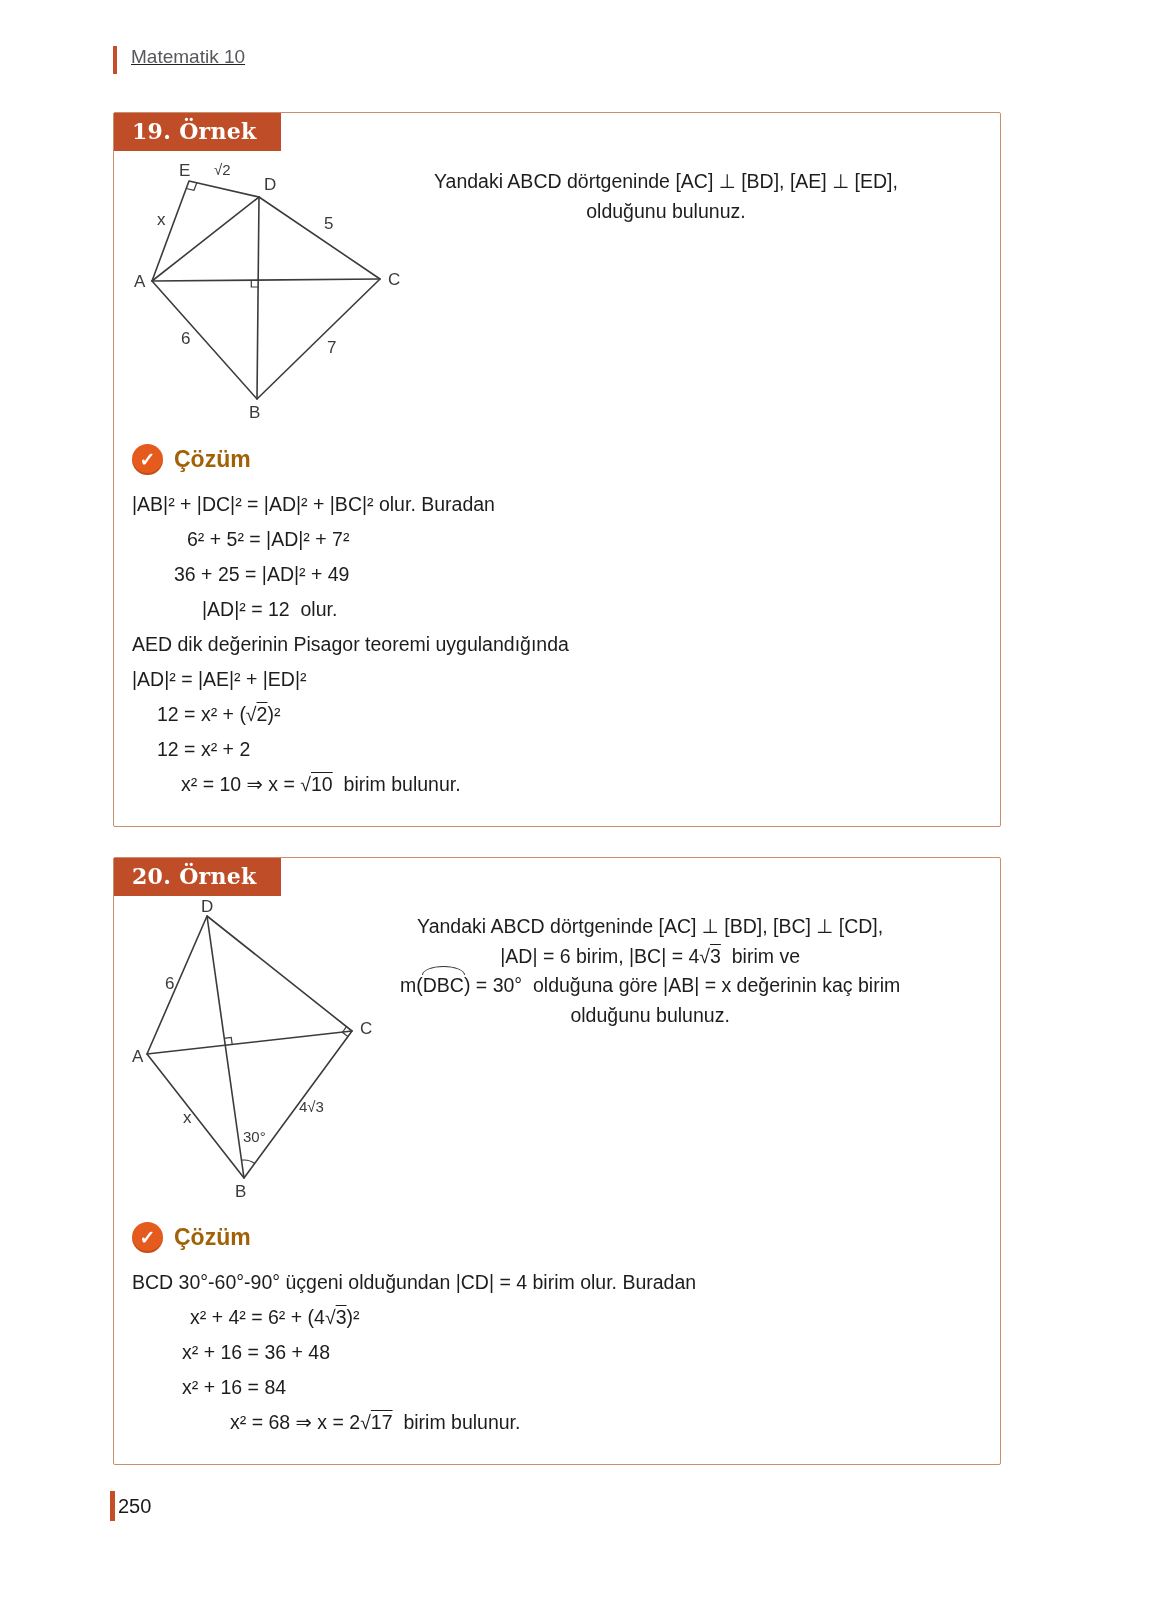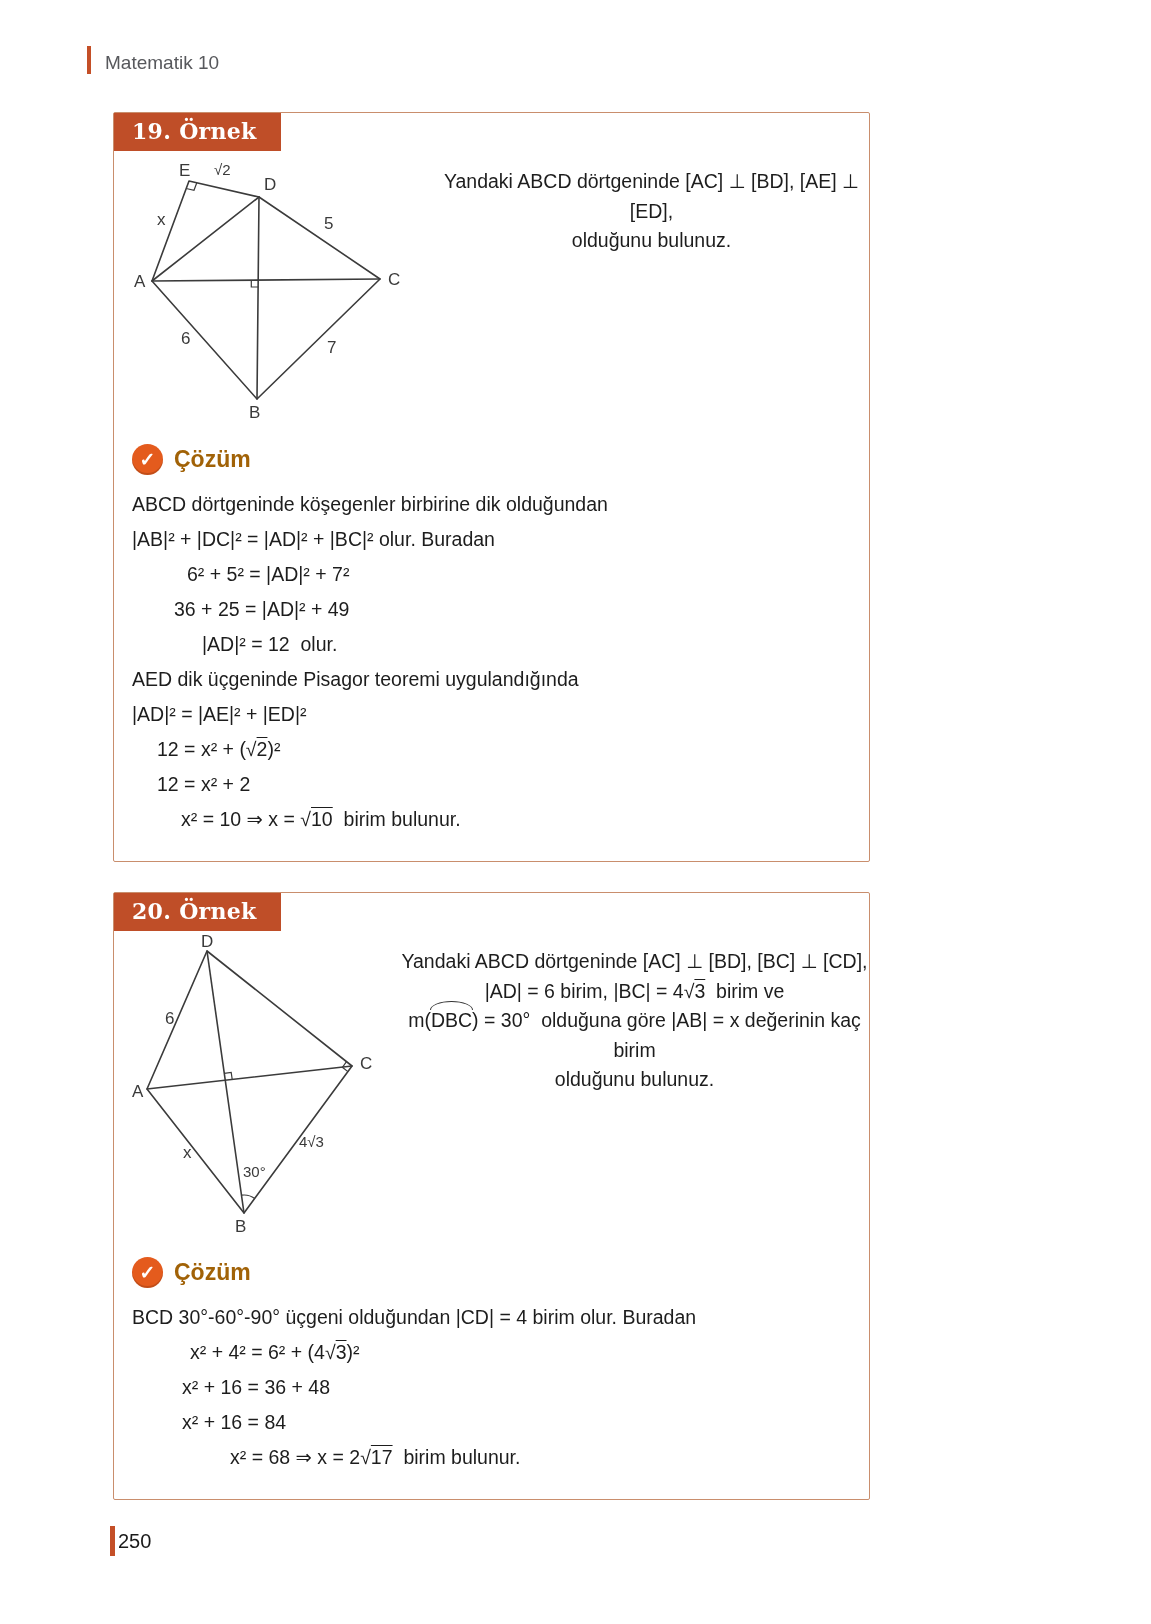--- a/index.html
+++ b/index.html
@@ -3,29 +3,29 @@
 <meta charset="utf-8">
 <style>
   * { margin:0; padding:0; box-sizing:border-box; }
   html,body { background:#ffffff; }
   body {
     width:1151px; height:1624px;
     font-family:"Liberation Sans", sans-serif;
     color:#222; position:relative; overflow:hidden;
   }
   .page-header {
-    display:flex; align-items:flex-end;
-    margin:46px 0 0 87px;
+    display:flex; align-items:flex-start;
+    margin:46px 0 0 113px;
     border-left:4px solid #c44f27;
-    padding-left:14px; height:28px;
+    padding-left:14px; height:28px;text-decoration:underline;
   }
   .page-header .hdr-text { color:#57585c; font-size:19px; }
 
   .example-box {
-    width:757px; margin:38px 0 0 113px;
+    width:888px; margin:38px 0 0 113px;
     border:1px solid #c98e6d; border-radius:2px;
     background:#fff; padding-bottom:24px;
   }
   .example-tab {
     display:inline-block;
     background:#bf4e28; color:#fff;
     font-family:"DejaVu Serif", serif; font-weight:bold;
     font-size:22px; padding:5px 24px 7px 18px;
     letter-spacing:0.3px;
   }
@@ -112,26 +112,25 @@
       <p class="pline">olduğunu bulunuz.</p>
     </div>
   </div>
 
   <div class="solution-header">
     <span class="check-icon">✓</span>
     <span class="solution-title">Çözüm</span>
   </div>
 
   <div class="solution">
-    <div class="sline">ABCD dörtgeninde köşegenler birbirine dik olduğundan</div>
     <div class="sline">|AB|² + |DC|² = |AD|² + |BC|² olur. Buradan</div>
     <div class="sline" style="margin-left:55px">6² + 5² = |AD|² + 7²</div>
     <div class="sline" style="margin-left:42px">36 + 25 = |AD|² + 49</div>
     <div class="sline" style="margin-left:70px">|AD|² = 12  olur.</div>
-    <div class="sline">AED dik üçgeninde Pisagor teoremi uygulandığında</div>
+    <div class="sline">AED dik değerinin Pisagor teoremi uygulandığında</div>
     <div class="sline">|AD|² = |AE|² + |ED|²</div>
     <div class="sline" style="margin-left:25px">12 = x² + (√<span class="ovl">2</span>)²</div>
     <div class="sline" style="margin-left:25px">12 = x² + 2</div>
     <div class="sline" style="margin-left:49px">x² = 10 ⇒ x = √<span class="ovl">10</span>  birim bulunur.</div>
   </div>
 </section>
 
 <section class="example-box" style="margin-top:30px">
   <div class="example-tab">
     <span>20. Örnek</span>

